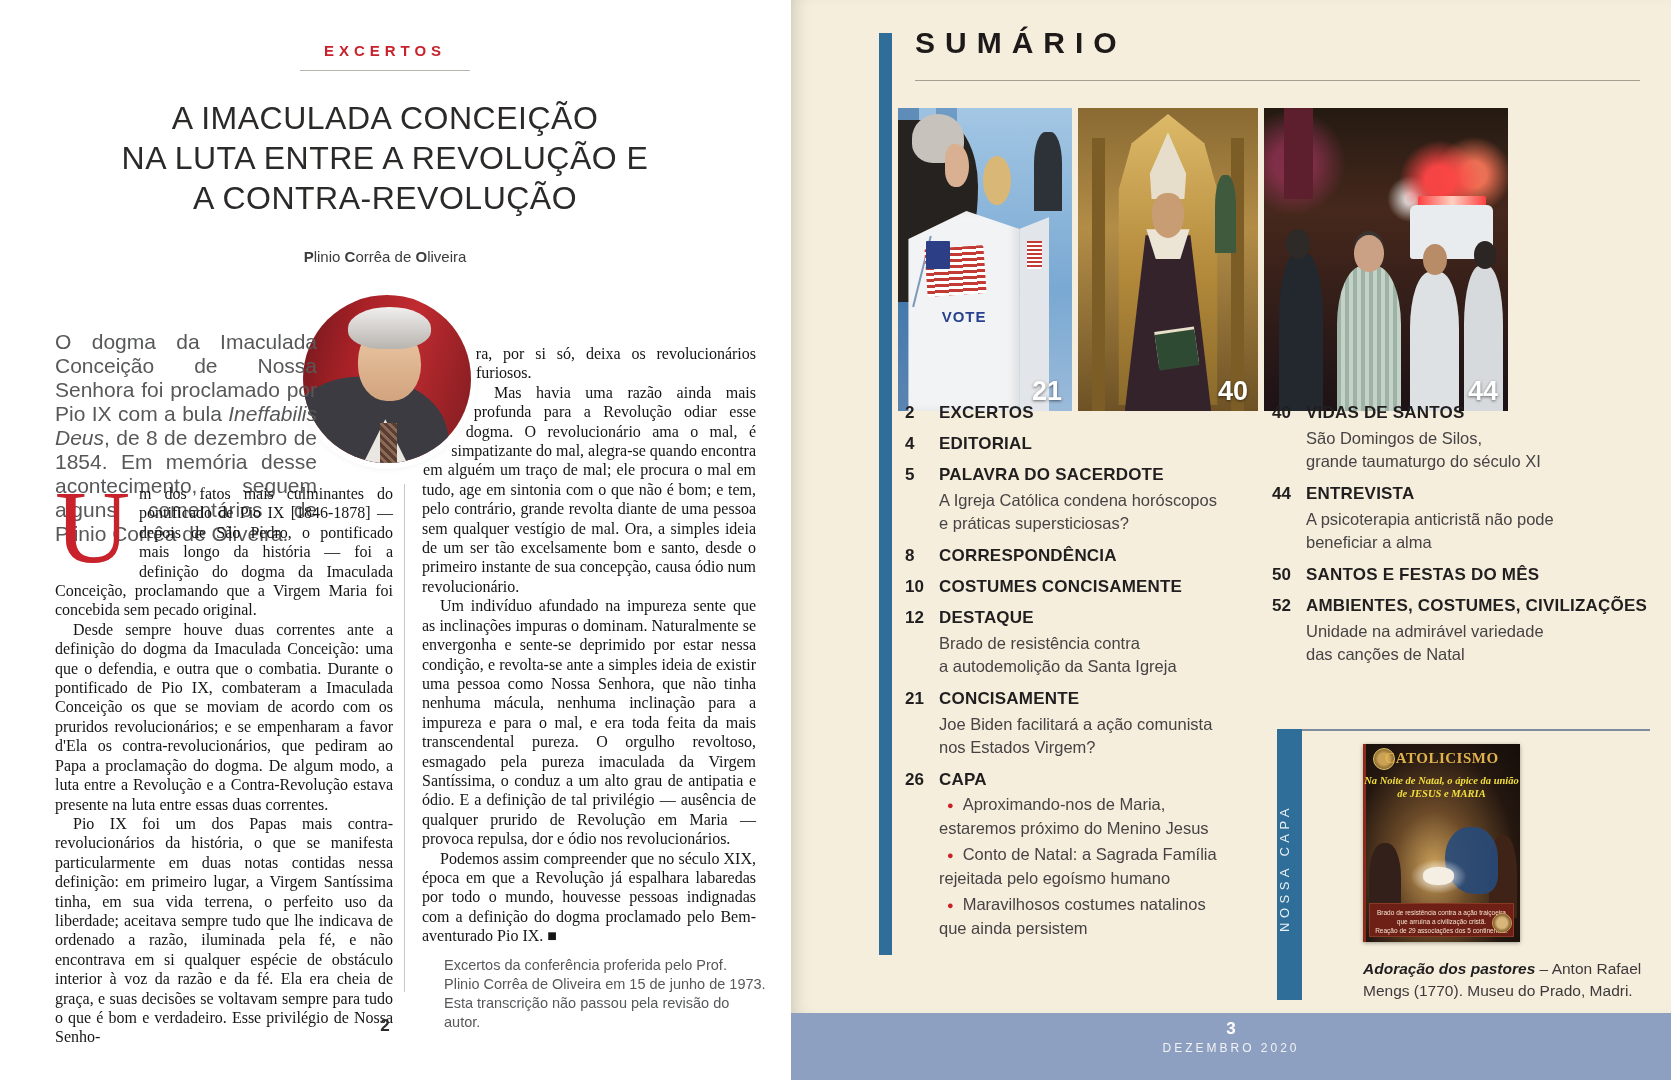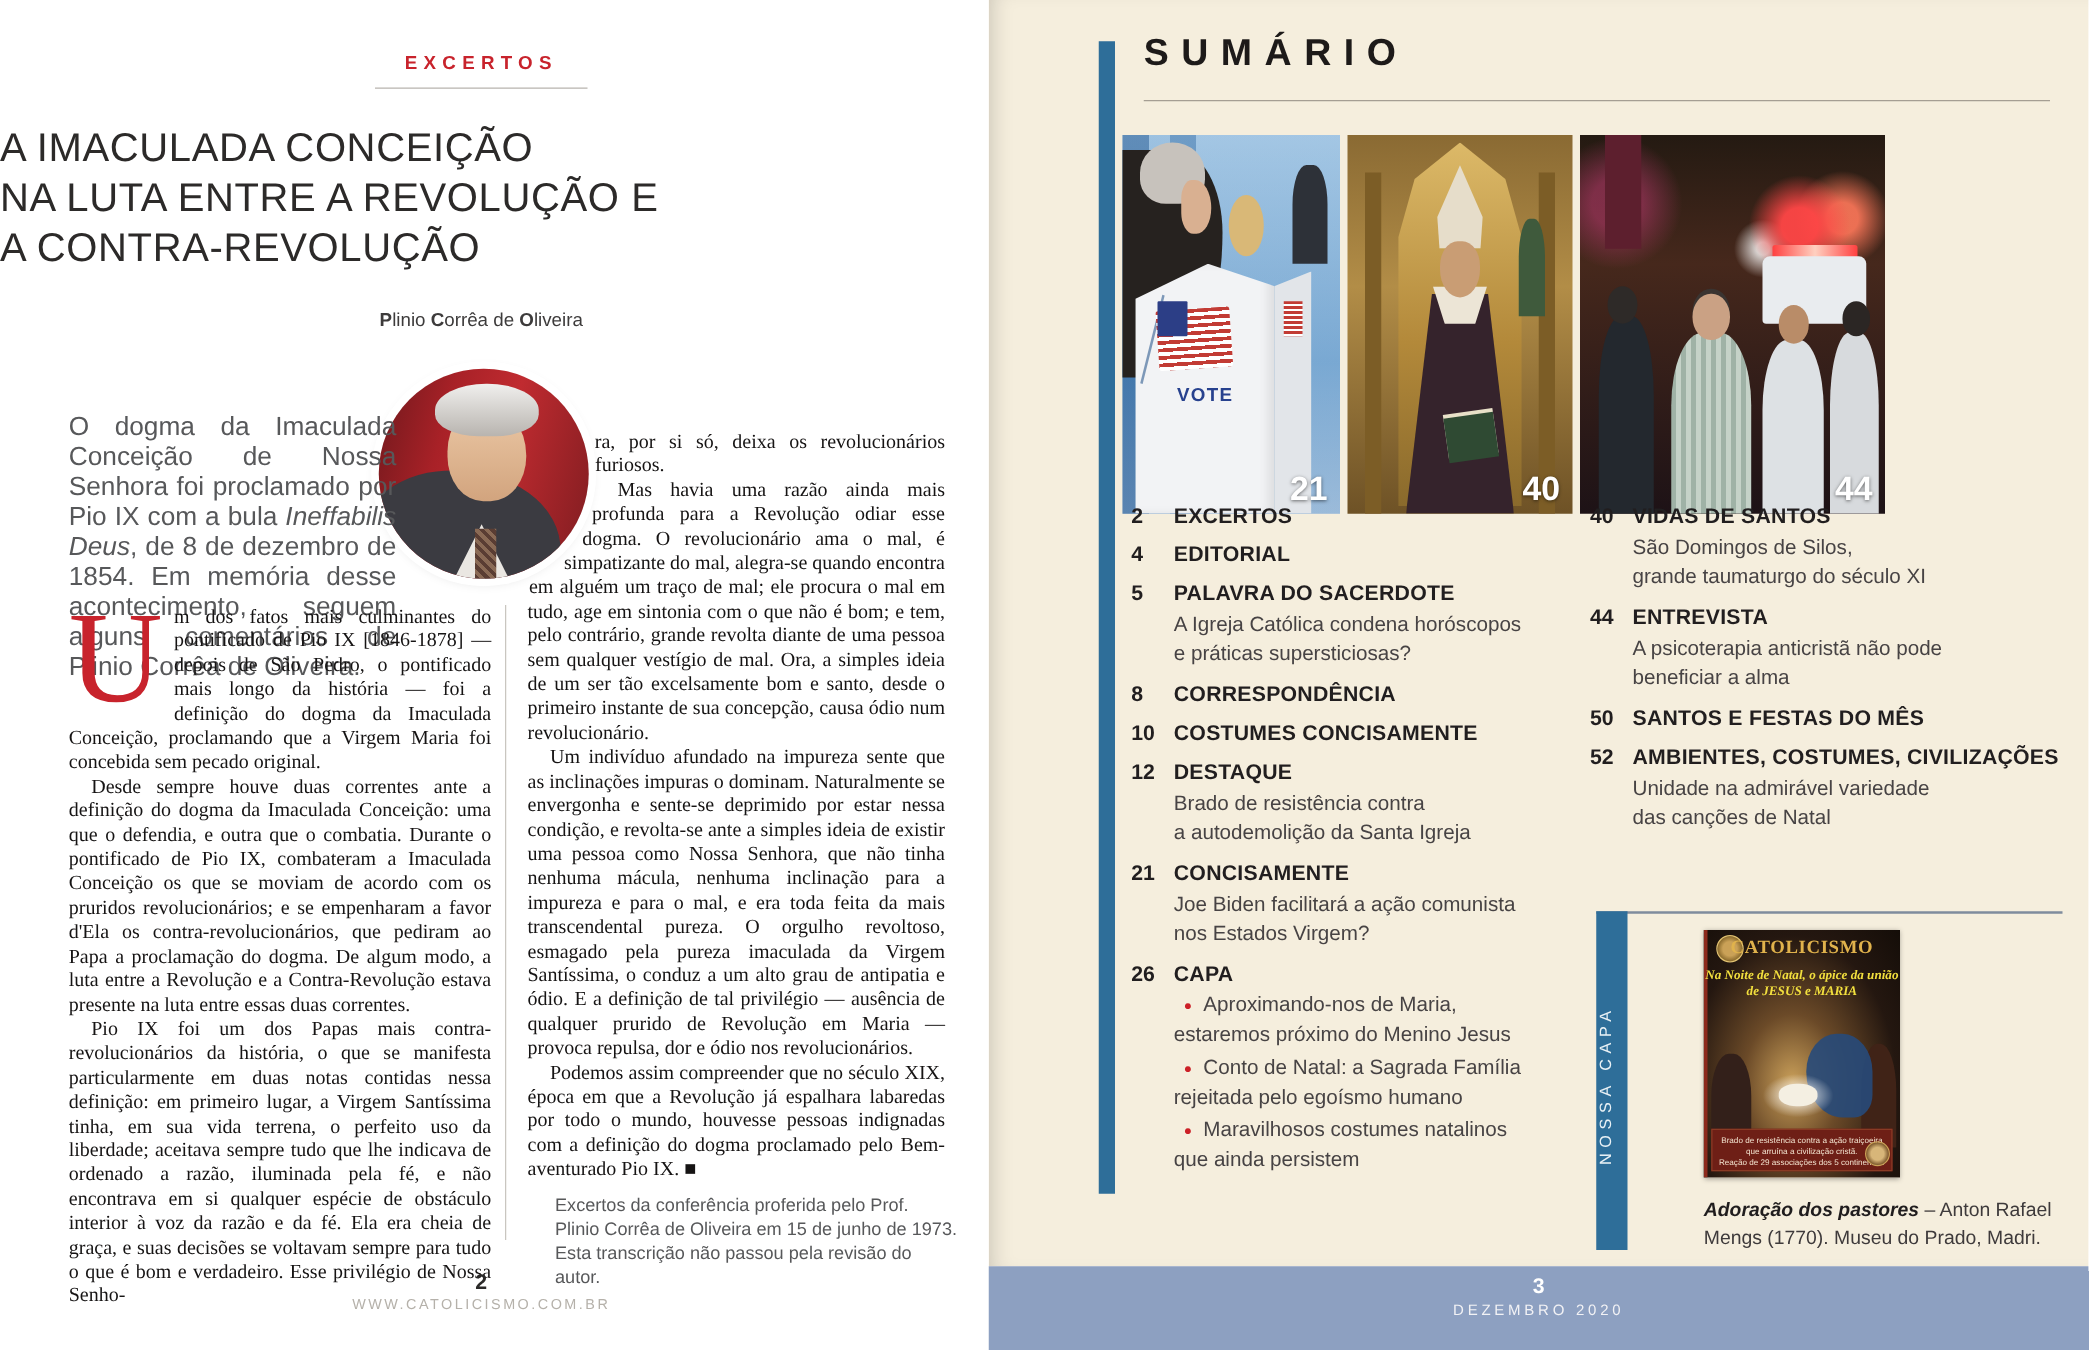--- a/index.html
+++ b/index.html
@@ -4,21 +4,21 @@
 <style>
   html,body{margin:0;padding:0;background:#ffffff;}
   .spread{position:relative;width:1671px;height:1080px;overflow:hidden;
           font-family:"Liberation Sans",sans-serif;background:#ffffff;}
   .abs{position:absolute;}
 
   
   .kicker{left:0;top:42px;width:770px;text-align:center;color:#c8232c;
           font-weight:bold;font-size:15px;letter-spacing:5px;}
   .kicker-rule{left:300px;top:70px;width:170px;height:1px;background:#b8b4ae;}
-  .art-title{left:0;top:98px;width:770px;text-align:left;color:#2c2a29;
+  .art-title{left:0;top:98px;width:770px;text-align:center;color:#2c2a29;
              font-size:32px;line-height:40px;letter-spacing:.5px;}
   .byline{left:0;top:248px;width:770px;text-align:center;font-size:15px;color:#3d3b3b;}
   .bld{font-weight:bold;}
   .ital{font-style:italic;}
 
   .plinio{left:303px;top:295px;width:168px;height:168px;border-radius:50%;overflow:hidden;
           box-shadow:0 0 0 6px #fff,0 2px 10px rgba(0,0,0,.18);
           background:linear-gradient(105deg,#6e181c 0%,#a82127 30%,#c02b30 55%,#7e1c20 100%);}
   .plinio > div{position:absolute;}
   .pl-suit{left:-14%;bottom:-10%;width:100%;height:62%;background:#3b3b41;
@@ -220,21 +220,20 @@
     <div class="circle-spacer"></div>
     <p class="first">ra, por si só, deixa os revolucionários furiosos.</p>
     <p>Mas havia uma razão ainda mais profunda para a Revolução odiar esse dogma. O revolucionário ama o mal, é simpatizante do mal, alegra-se quando encontra em alguém um traço de mal; ele procura o mal em tudo, age em sintonia com o que não é bom; e tem, pelo contrário, grande revolta diante de uma pessoa sem qualquer vestígio de mal. Ora, a simples ideia de um ser tão excelsamente bom e santo, desde o primeiro instante de sua concepção, causa ódio num revolucionário.</p>
     <p>Um indivíduo afundado na impureza sente que as inclinações impuras o dominam. Naturalmente se envergonha e sente-se deprimido por estar nessa condição, e revolta-se ante a simples ideia de existir uma pessoa como Nossa Senhora, que não tinha nenhuma mácula, nenhuma inclinação para a impureza e para o mal, e era toda feita da mais transcendental pureza. O orgulho revoltoso, esmagado pela pureza imaculada da Virgem Santíssima, o conduz a um alto grau de antipatia e ódio. E a definição de tal privilégio — ausência de qualquer prurido de Revolução em Maria — provoca repulsa, dor e ódio nos revolucionários.</p>
     <p>Podemos assim compreender que no século XIX, época em que a Revolução já espalhara labaredas por todo o mundo, houvesse pessoas indignadas com a definição do dogma proclamado pelo Bem-aventurado Pio IX. ■</p>
   </div>
 
   <div class="abs footnote">Excertos da conferência proferida pelo Prof. Plinio Corrêa de Oliveira em 15 de junho de 1973. Esta transcrição não passou pela revisão do autor.</div>
 
   <div class="abs pg2-num">2</div>
-  <div class="abs pg2-site">WWW.CATOLICISMO.COM.BR</div>
 
   <div class="abs right-page"></div>
   <div class="abs blue-bar"></div>
   <div class="abs sumario">SUMÁRIO</div>
   <div class="abs sumario-rule"></div>
 
   <div class="abs photo photo1">
     <div class="p1-man"></div>
     <div class="p1-hair"></div>
     <div class="p1-face"></div>

